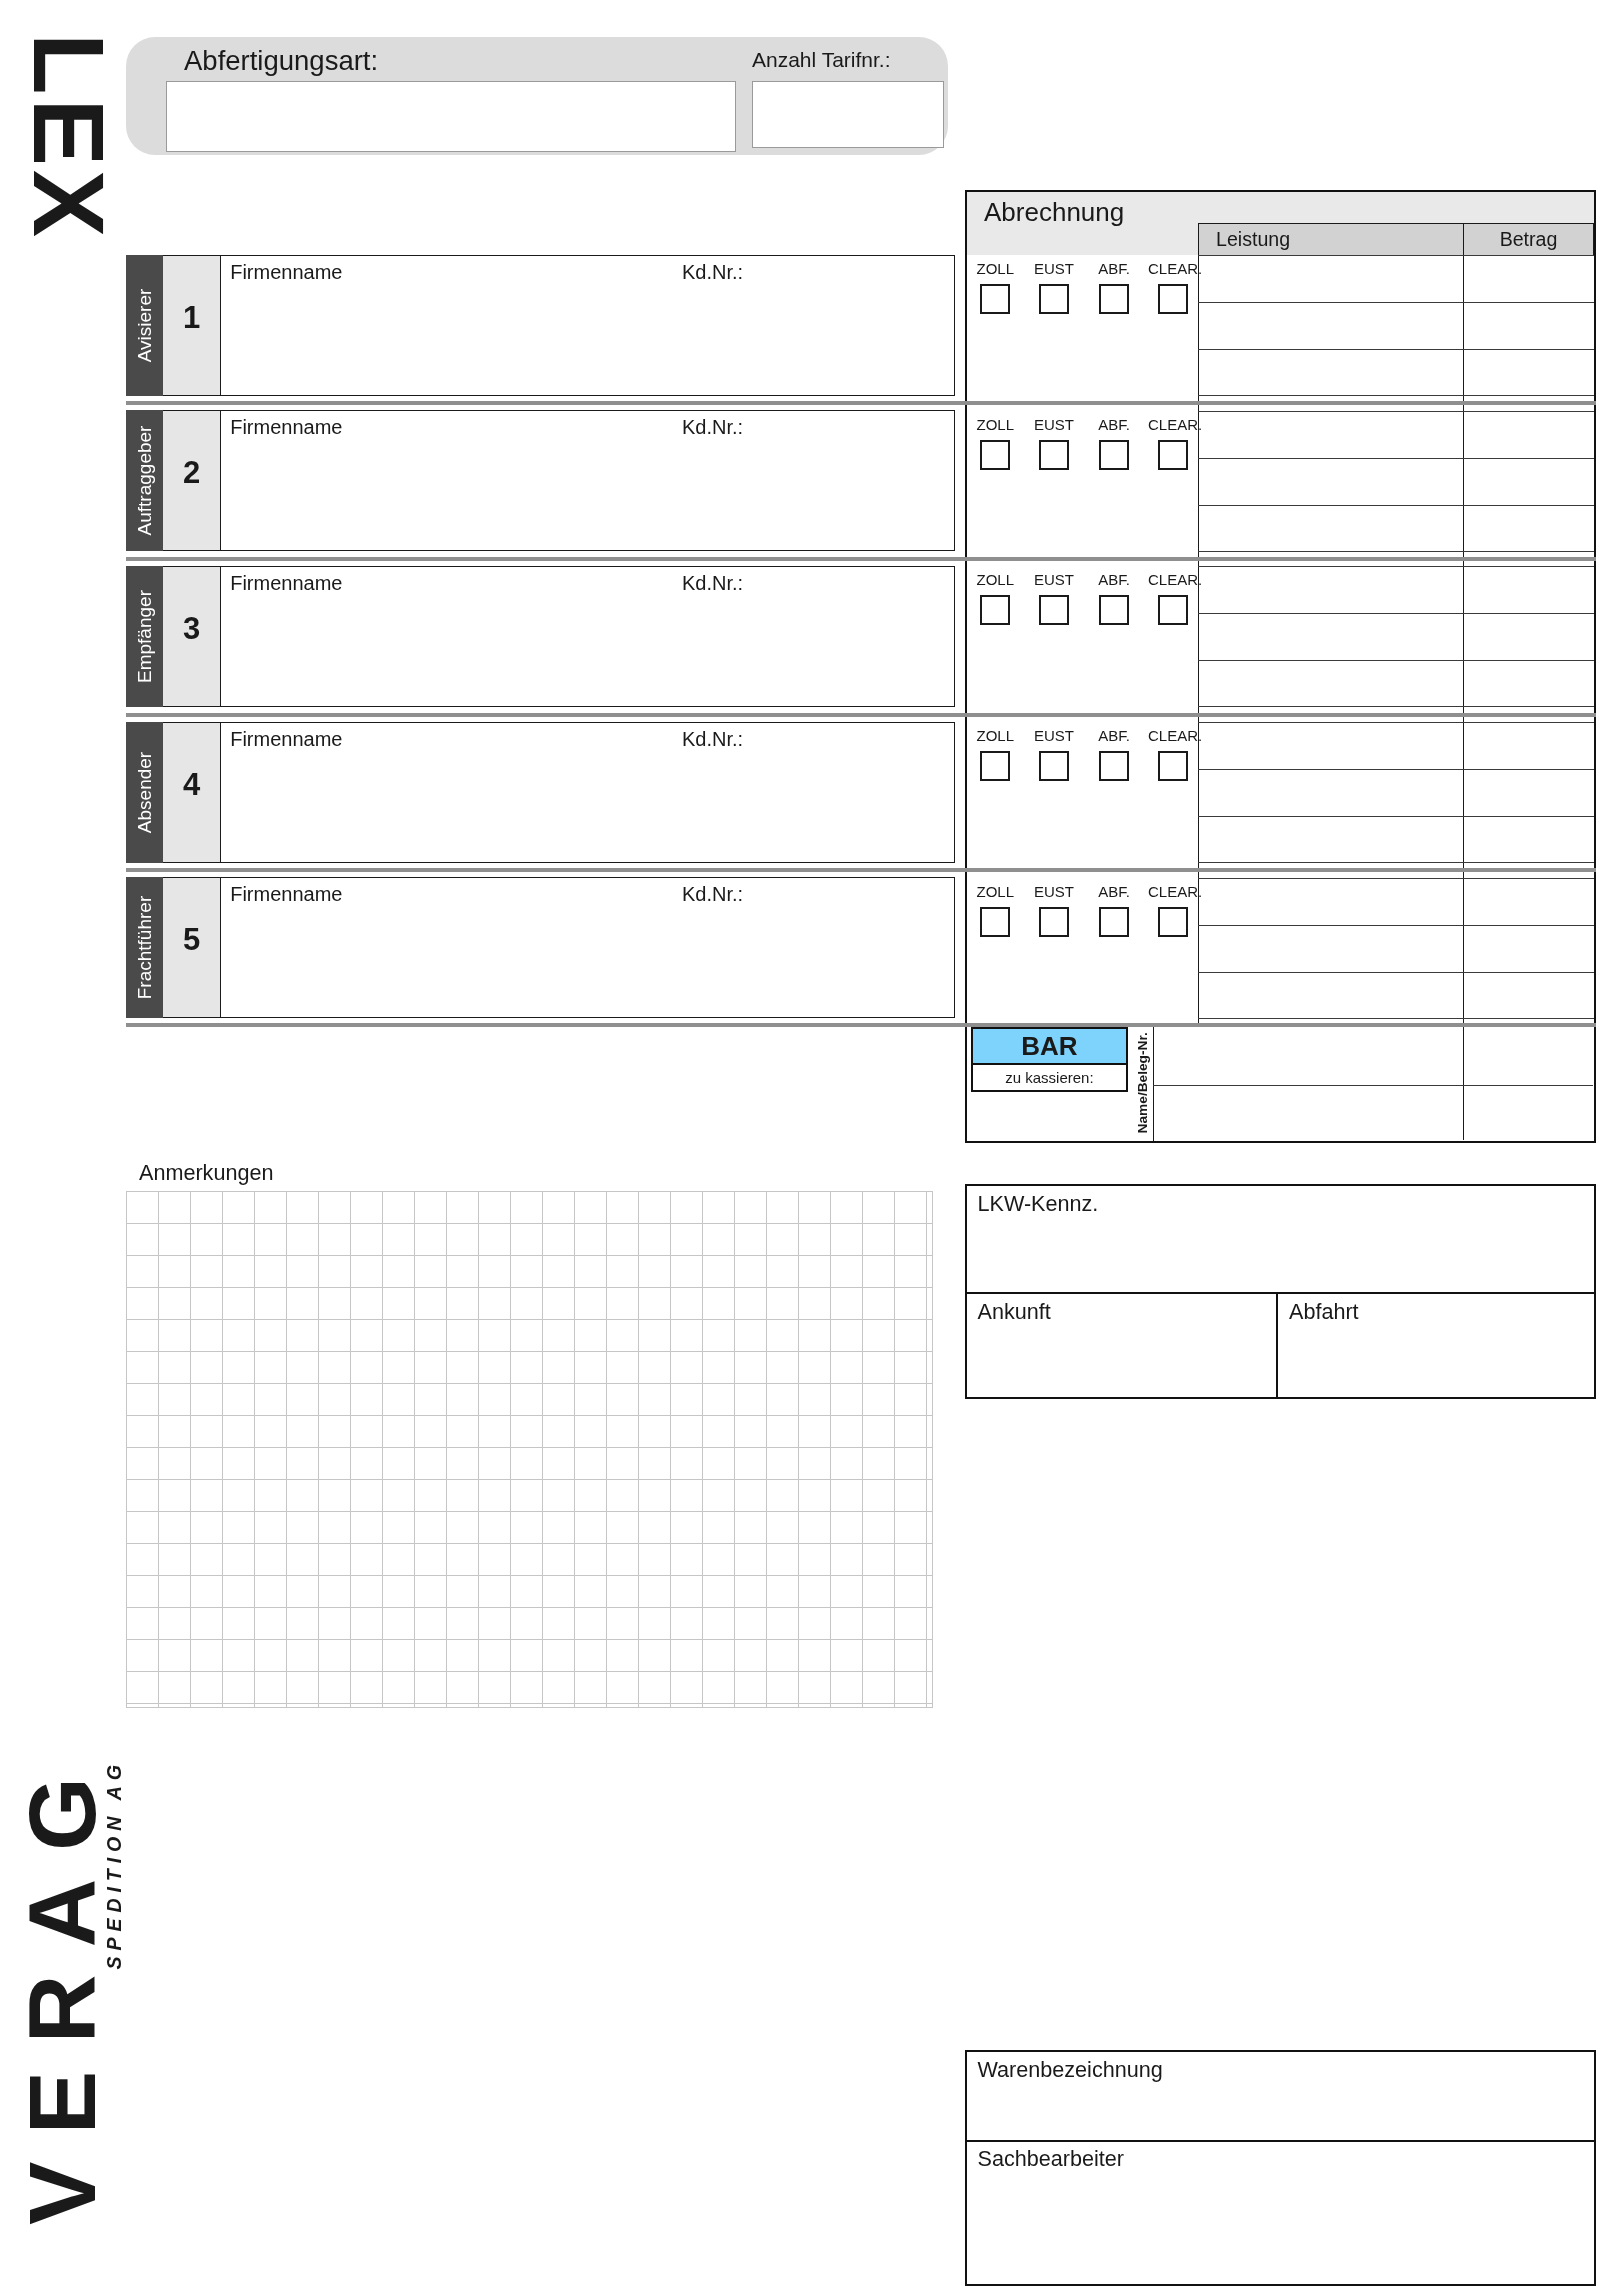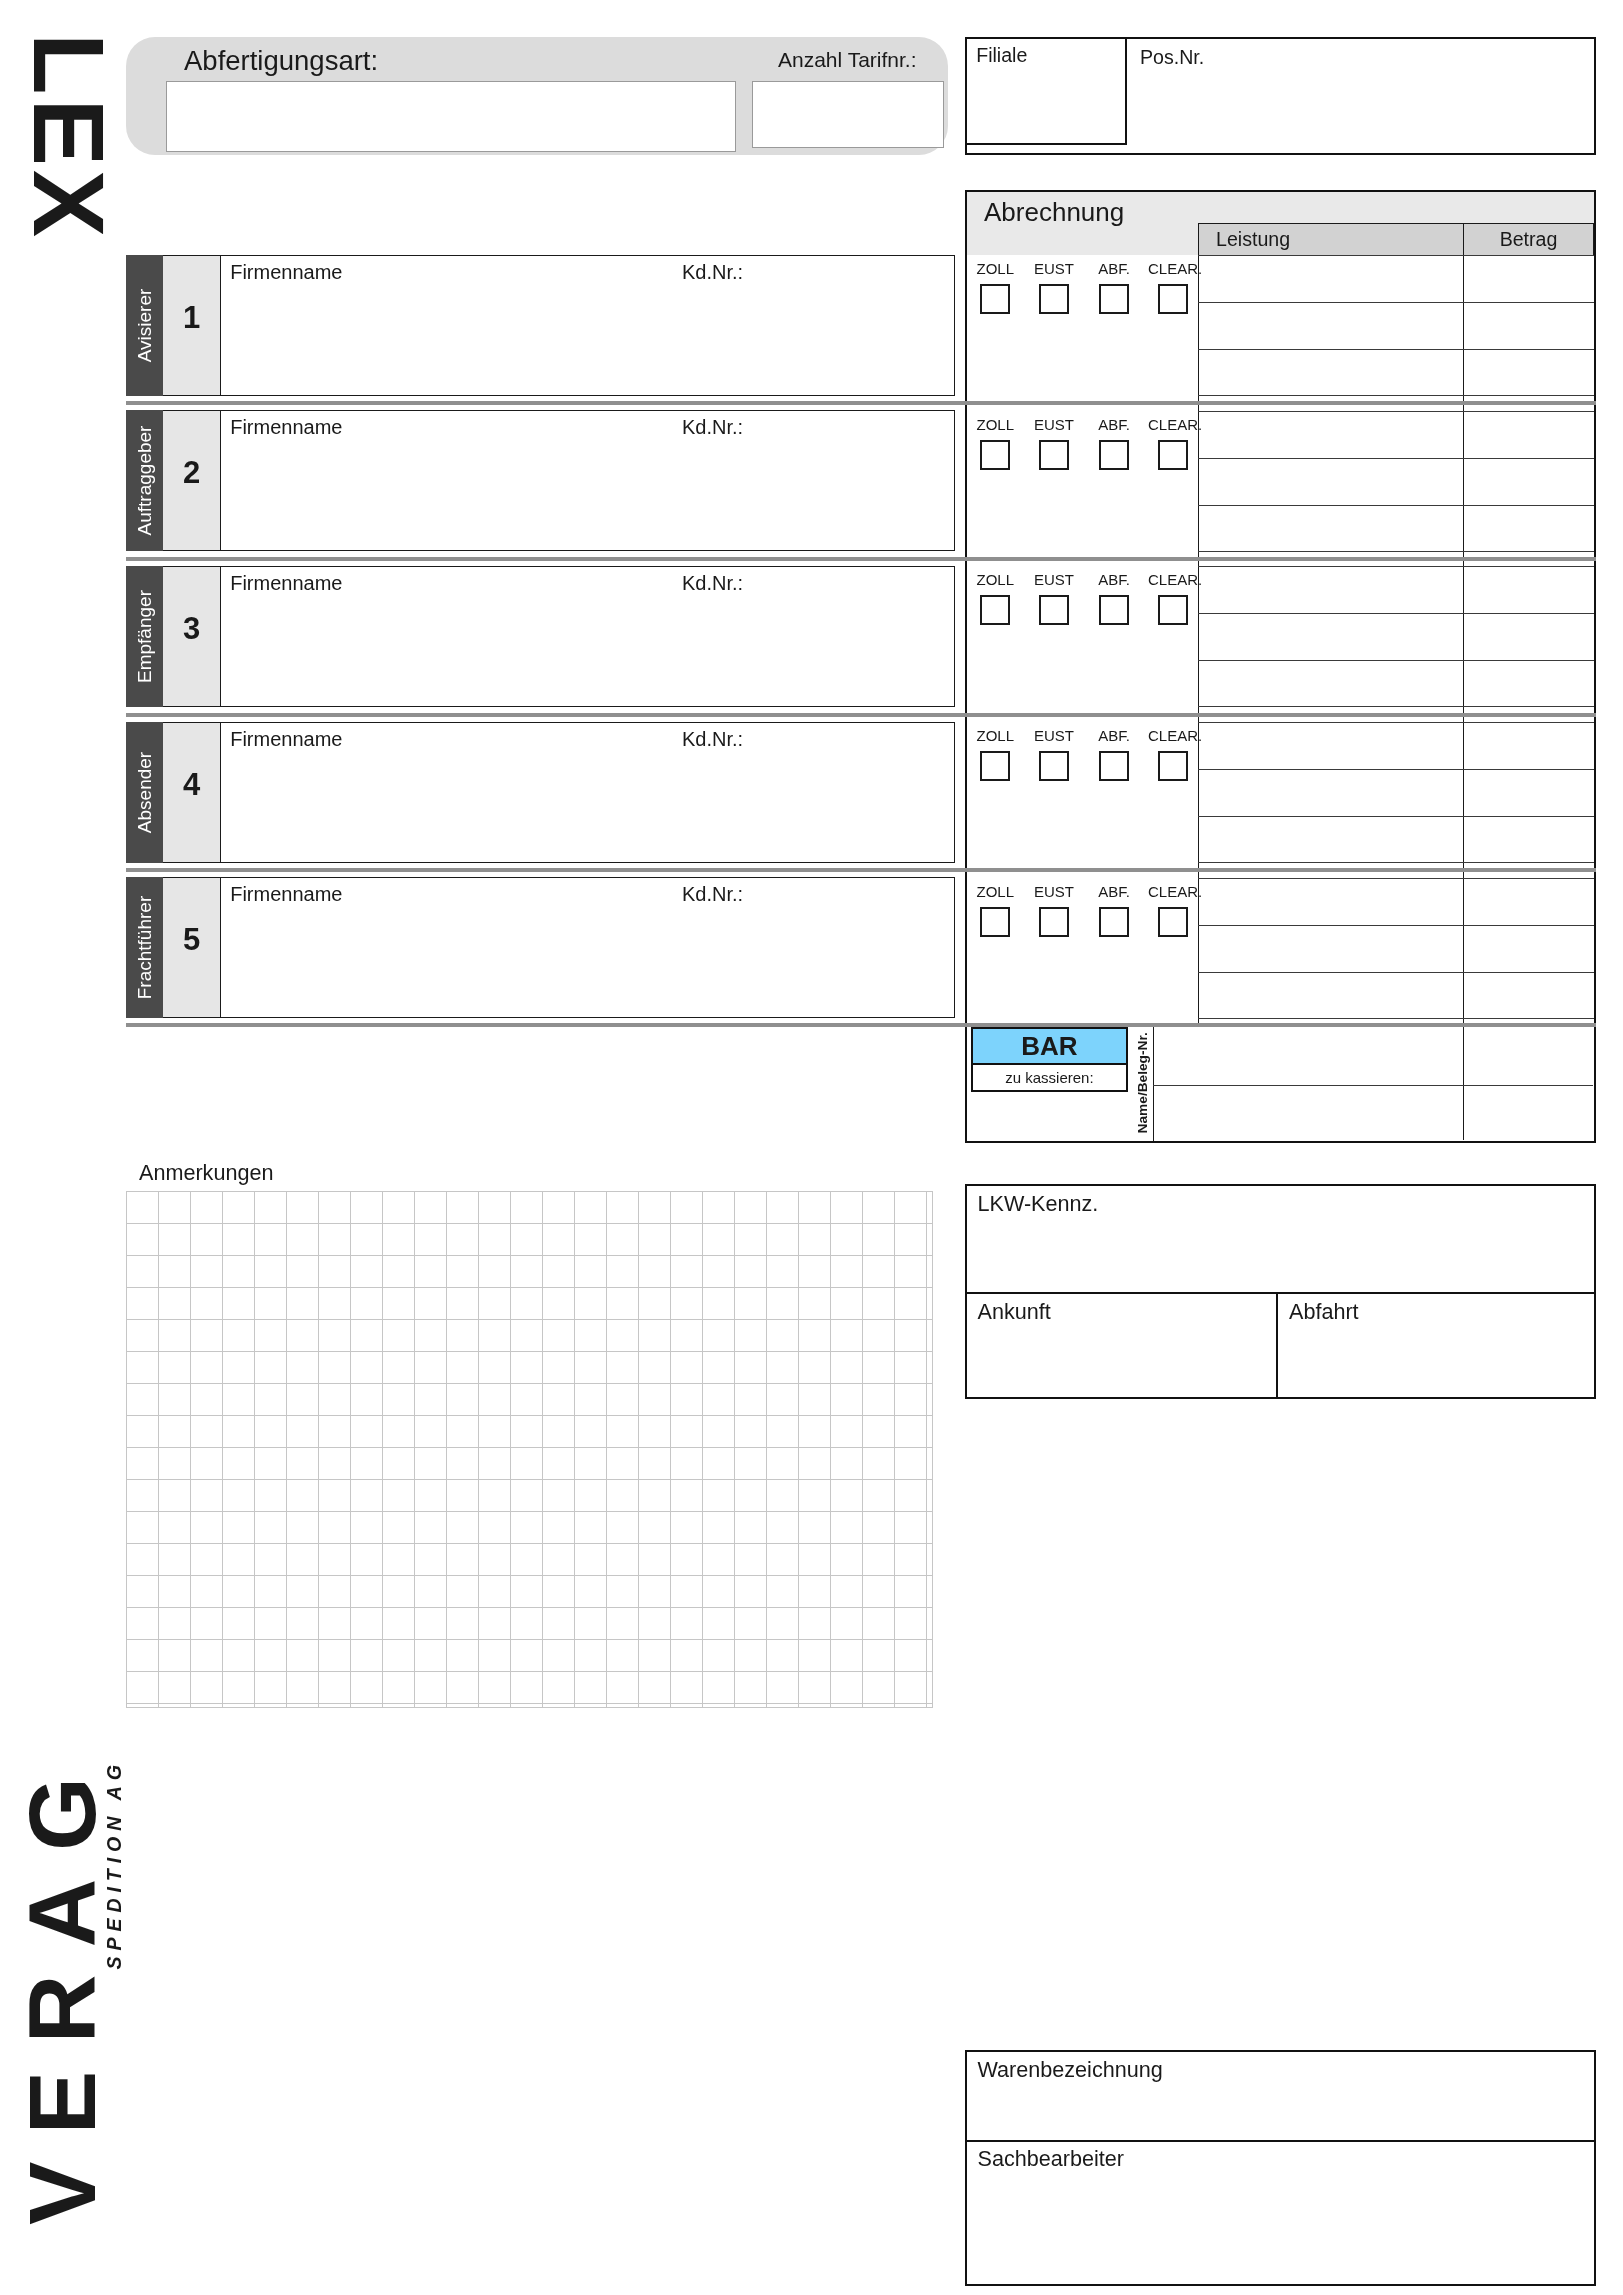--- a/index.html
+++ b/index.html
@@ -4,21 +4,21 @@
 <style>
   * { margin:0; padding:0; box-sizing:border-box; }
   html,body { background:#fff; }
   body { font-family:"Liberation Sans","DejaVu Sans",sans-serif; color:#1a1a1a; }
   .page { position:relative; width:1623px; height:2295px; background:#ffffff; overflow:hidden; }
 
   
   .top-band { position:absolute; left:126px; top:37px; width:822px; height:118px; background:#dcdcdc;border-radius:29px; }
   .band-lbl1 { position:absolute; left:58px; top:7.9px; font-size:27.5px; }
   .band-input1 { position:absolute; left:40px; top:44px; width:570px; height:71px; background:#fff; border:0.7px solid #9a9a9a; }
-  .band-lbl2 { position:absolute; left:626px; top:10.5px; font-size:21px;margin-left:26px; }
+  .band-lbl2 { position:absolute; left:626px; top:10.5px; font-size:21px; }
   .band-input2 { position:absolute; left:626px; top:44px; width:192px; height:67px; background:#fff; border:0.7px solid #9a9a9a; }
 
   
   .filiale-box { position:absolute; left:965px; top:37px; width:631px; height:118px; border:2px solid #111; background:#fff; }
   .filiale-cell { position:absolute; left:0; top:0; width:160px; height:106px; border-right:2px solid #111; border-bottom:2px solid #111; }
   .filiale-lbl { position:absolute; left:9.2px; top:5.2px; font-size:19.6px; }
   .posnr-lbl { position:absolute; left:173px; top:6.5px; font-size:19.6px; }
 
   
   .lex-logo { position:absolute; left:-56px; top:115px; width:249px; height:85px; transform:rotate(90deg);
@@ -92,26 +92,20 @@
 
   <div class="lex-logo">LEX</div>
 
   <div class="top-band">
     <span class="band-lbl1">Abfertigungsart:</span>
     <div class="band-input1"></div>
     <span class="band-lbl2">Anzahl Tarifnr.:</span>
     <div class="band-input2"></div>
   </div>
 
-  <div class="filiale-box">
-    <div class="filiale-cell">
-      <span class="filiale-lbl">Filiale</span>
-    </div>
-    <span class="posnr-lbl">Pos.Nr.</span>
-  </div>
 
   <div class="abrechnung-box">
     <div class="abr-title-area">
       <span class="abr-title">Abrechnung</span>
     </div>
     <div class="col-head-leistung">Leistung</div>
     <div class="col-head-betrag">Betrag</div>
 
     <div class="vline" style="left:231px; top:63px; height:770px;"></div>
     <div class="vline" style="left:496px; top:63px; height:885px;"></div>

